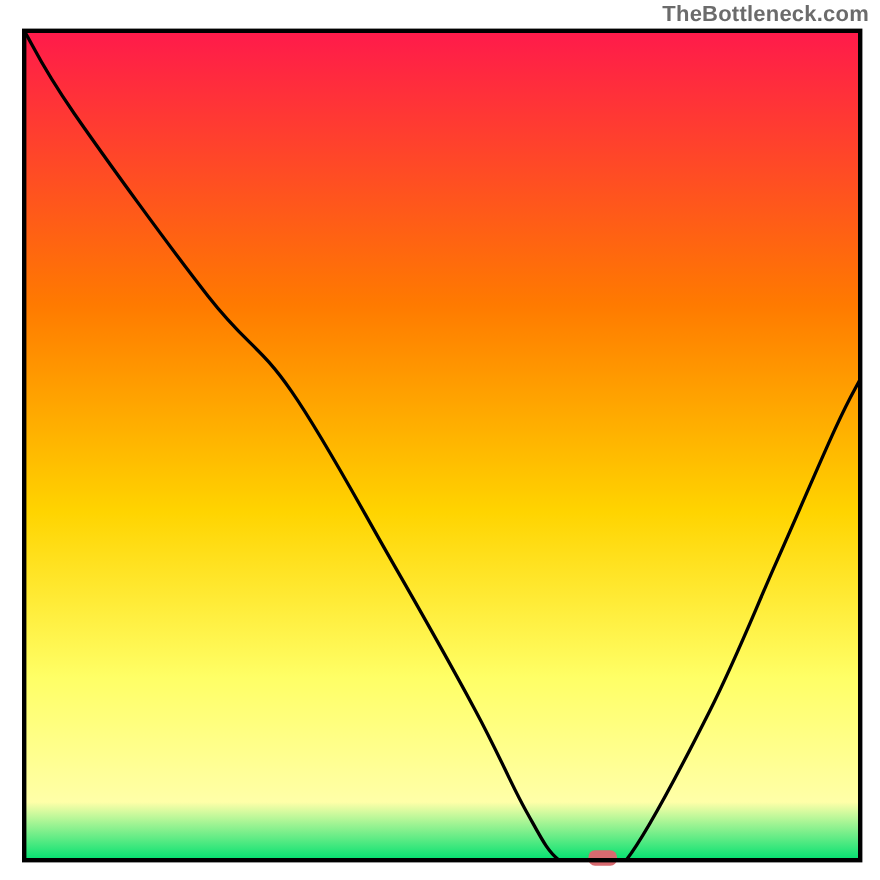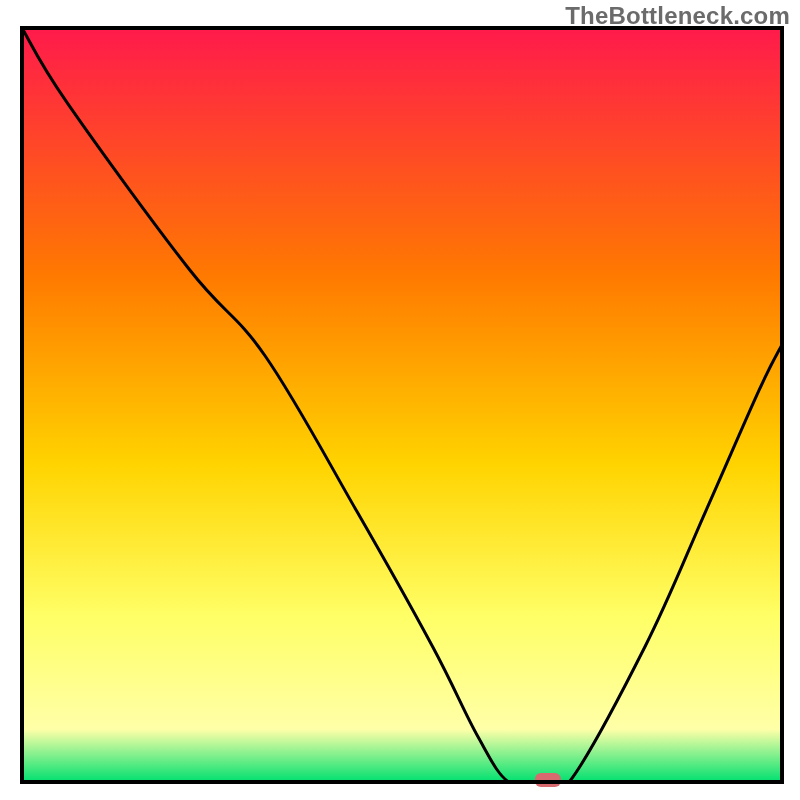--- a/index.html
+++ b/index.html
@@ -14,21 +14,21 @@
   .wrap {
     position: relative;
     width: 800px;
     height: 800px;
   }
   .watermark {
     position: absolute;
     top: 2px;
     right: 10px;
     color: #6b6b6b;
-    font-size: 24px;
+    font-size: 20px;
     font-weight: 600;
     letter-spacing: 0.2px;
     z-index: 5;
   }
   svg.plot {
     position: absolute;
     left: 0;
     top: 0;
   }
 </style>

